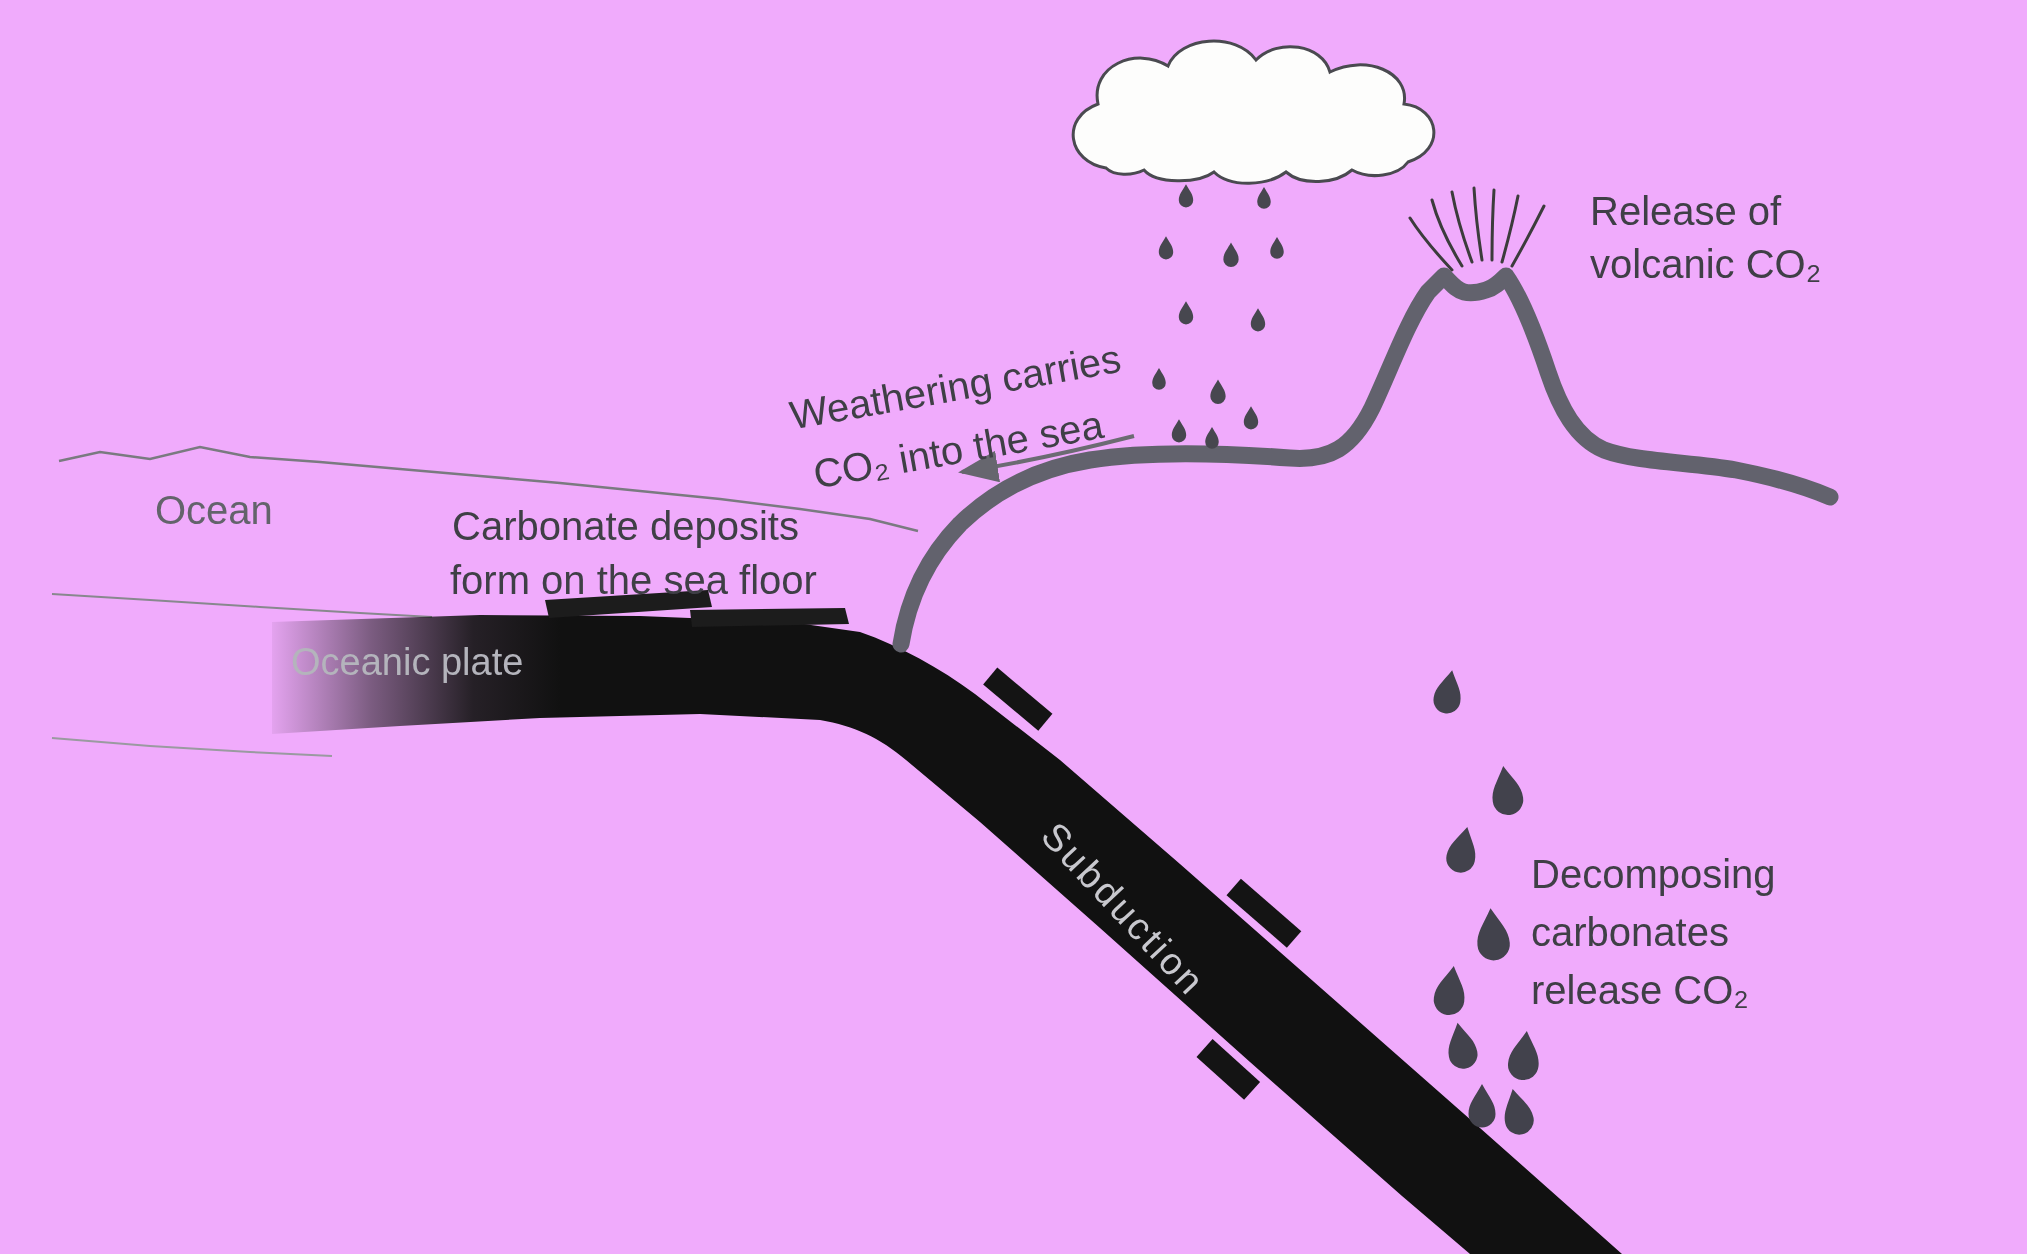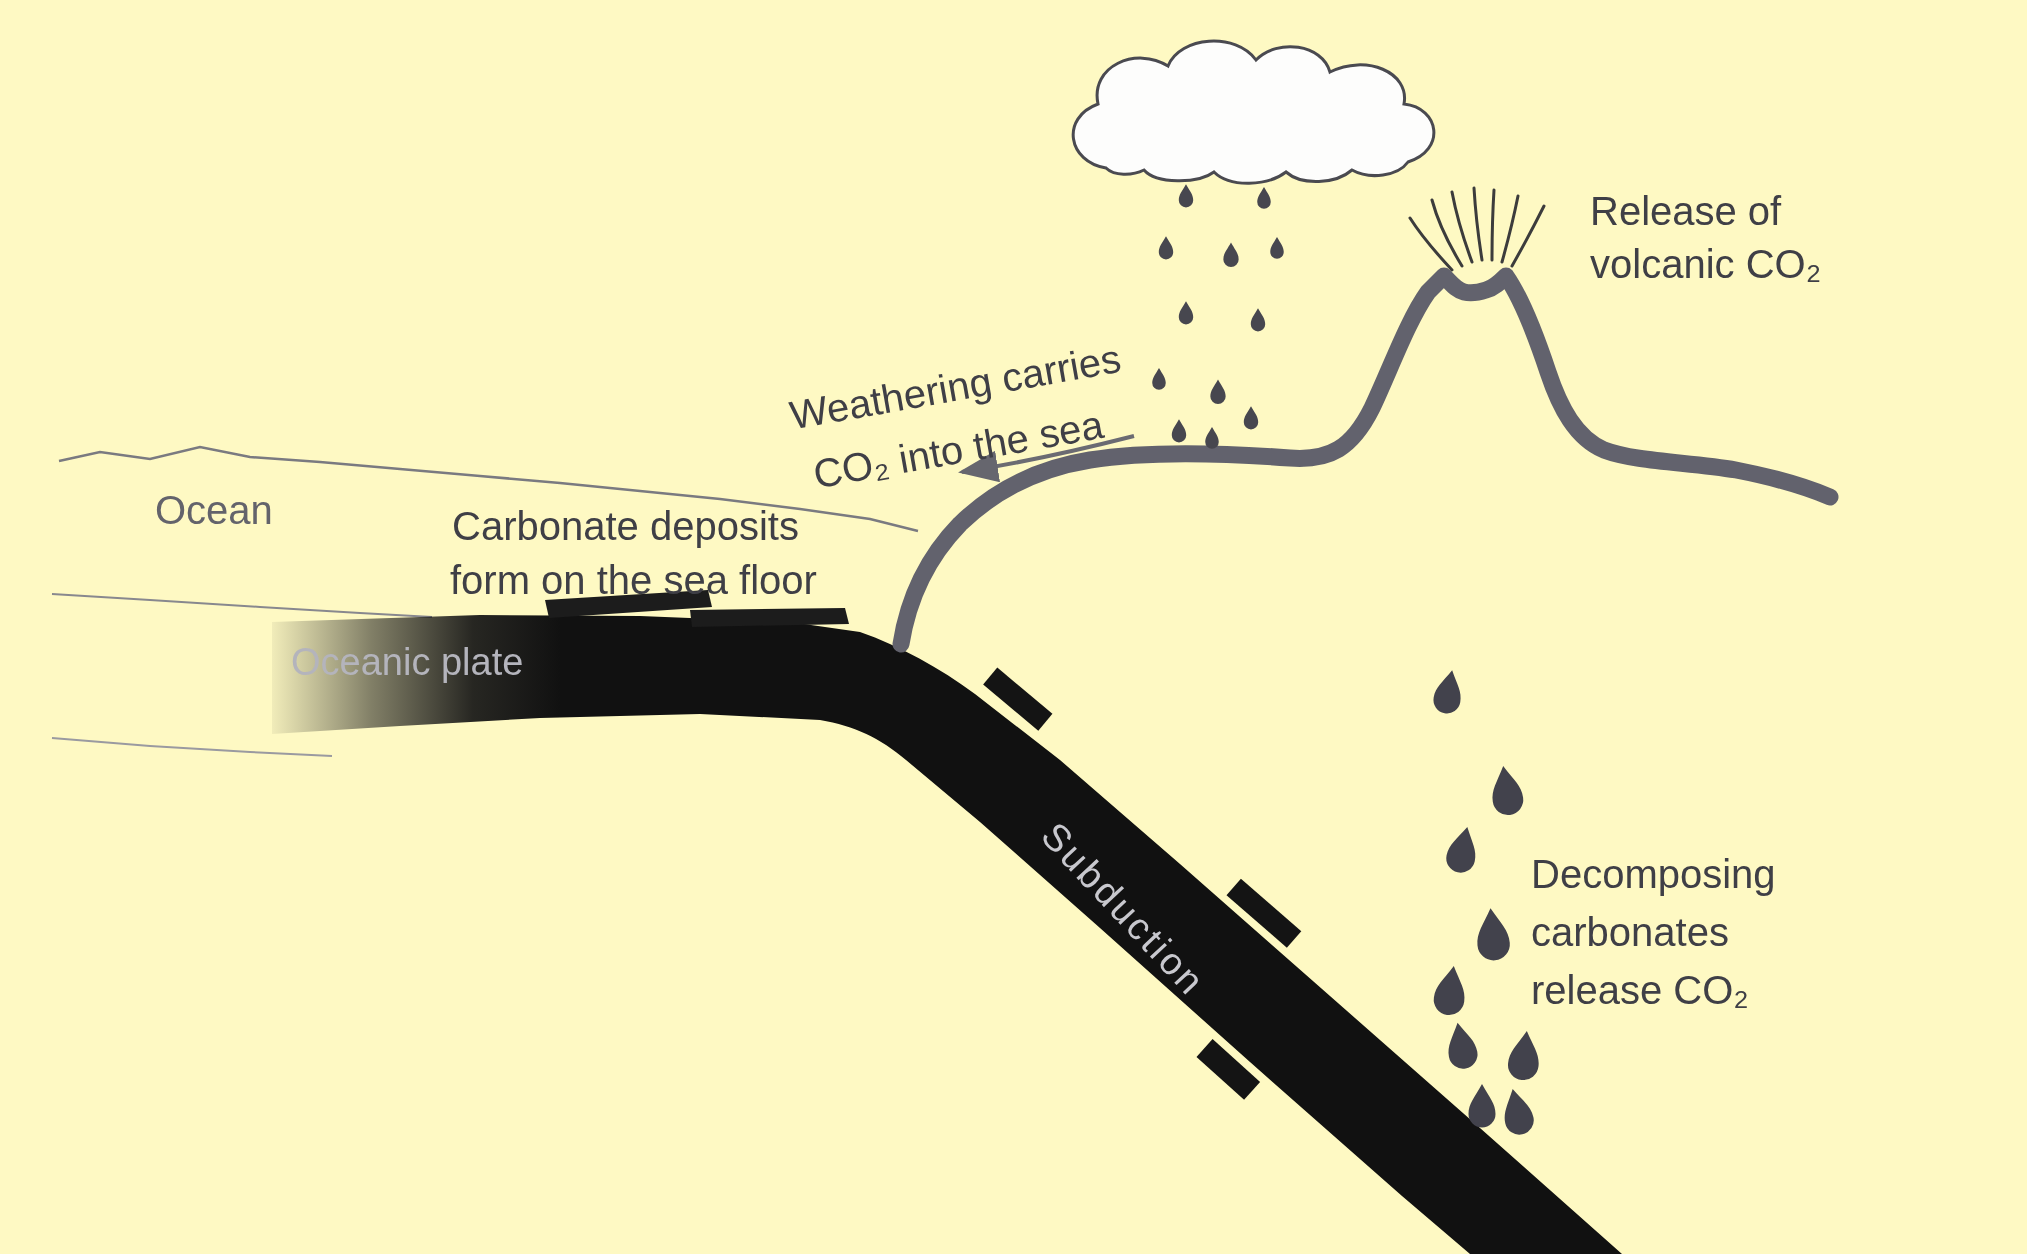--- a/index.html
+++ b/index.html
@@ -1,20 +1,20 @@
 <!DOCTYPE html>
 <html><head>
 <meta charset="utf-8">
 <style>
   html, body { margin: 0; padding: 0; background: #ffffff; }
   .stage {
     position: relative;
     width: 2027px;
     height: 1254px;
-    background: #fef9c3;
+    background: #f0abfc;
     overflow: hidden;
     font-family: "Liberation Sans", sans-serif;
   }
   svg { display: block; }
   svg text {
     font-family: "Liberation Sans", sans-serif;
     fill: #3f3f46;
   }
   .lbl      { font-size: 40px; }
   .lbl-lite { font-size: 40px; fill: #63636b; }

